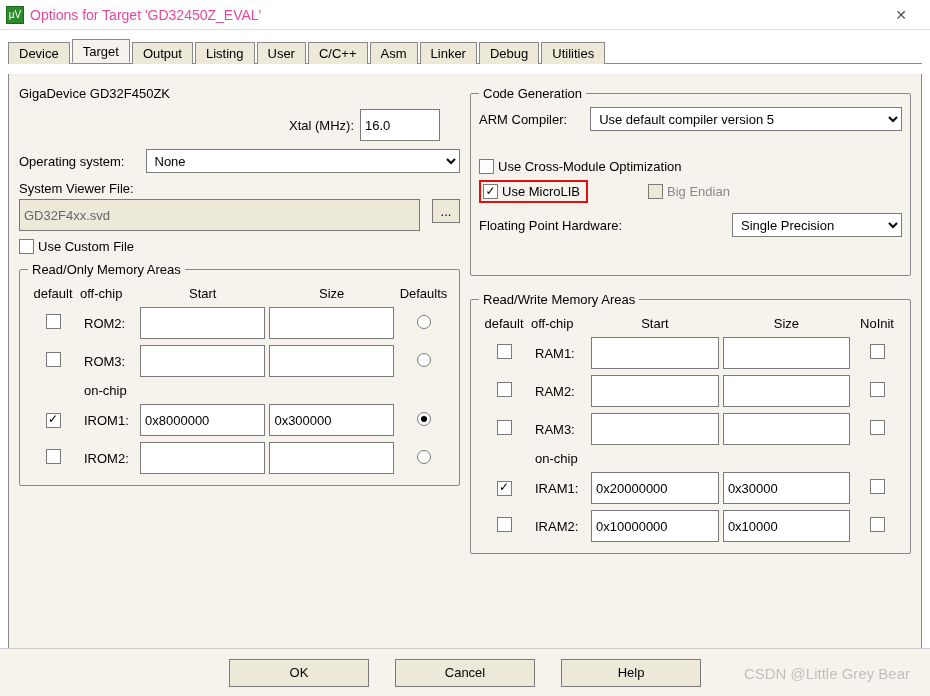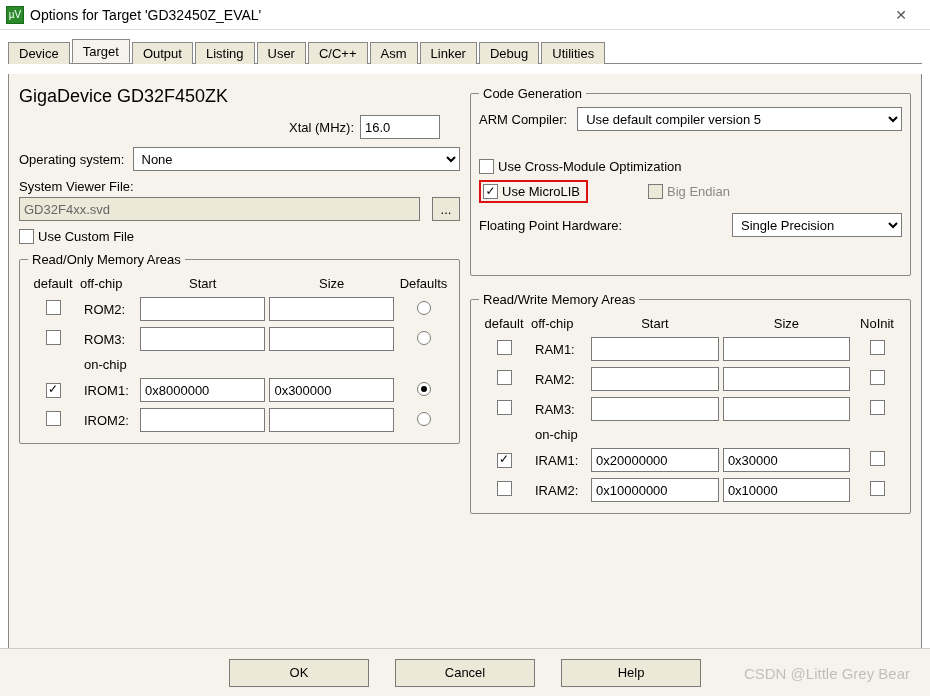--- a/index.html
+++ b/index.html
@@ -24,21 +24,21 @@
   }
   .titlebar .icon {
     width: 18px; height: 18px;
     background: #2a8a2a;
     color: #fff;
     font-size: 10px;
     display: flex; align-items: center; justify-content: center;
     border: 1px solid #196b19;
     margin-right: 6px;
   }
-  .titlebar .title { flex: 1; color: #000000; font-size: 14px; }
+  .titlebar .title { flex: 1; color: #ec4899; font-size: 14px; }
   .titlebar .closebtn {
     width: 46px; height: 24px;
     display: flex; align-items: center; justify-content: center;
     font-size: 14px; color: #555;
   }
   .client {
     padding: 6px 8px 6px 8px;
   }
   .tabs {
     display: flex;
@@ -80,28 +80,28 @@
     margin: 0 0 8px 0;
     padding: 6px 8px 8px 8px;
   }
   fieldset.groupbox > legend {
     font-size: 13px;
     padding: 0 4px;
   }
   label.row { display:flex; align-items:center; gap:4px; }
   .lbl { white-space: nowrap; }
   .input {
-    height: 24px;
+    height: 32px;
     border: 1px solid #7a7a7a;
     background: #fff;
     padding: 1px 4px;
     font: inherit;
   }
   .input.ro { background: #ece9d8; color: #666; }
-  select.input { height: 24px; background:#fff;}
+  select.input { height: 24px; background:#fff;margin-left:13px;}
   .check {
     width: 15px; height: 15px;
     border: 1px solid #7a7a7a;
     background: #fff;
     display: inline-flex; align-items:center; justify-content:center;
     font-size: 12px;
     line-height:1;
   }
   .check.checked::after { content: "✓"; color:#000; font-size:12px; position:relative; top:-1px;}
   .radio {
@@ -180,21 +180,21 @@
     <div class="tab">Linker</div>
     <div class="tab">Debug</div>
     <div class="tab">Utilities</div>
   </div>
 
   <div class="page">
     <div class="cols">
 
       <div class="col" style="display:flex;flex-direction:column;gap:8px;">
         <div class="topinfo">
-          <div style="font-size:18px;">GigaDevice GD32F450ZK</div>
+          <div style="font-size:13px;">GigaDevice GD32F450ZK</div>
           <div style="display:flex;align-items:center;justify-content:flex-end;gap:6px;padding-right:20px;">
             <span class="lbl">Xtal (MHz):</span>
             <input class="input" style="width: 80px;" value="16.0">
           </div>
           <div style="display:flex;align-items:center;gap:8px;">
             <span class="lbl">Operating system:</span>
             <select class="input" style="flex:1">
               <option>None</option>
             </select>
           </div>

